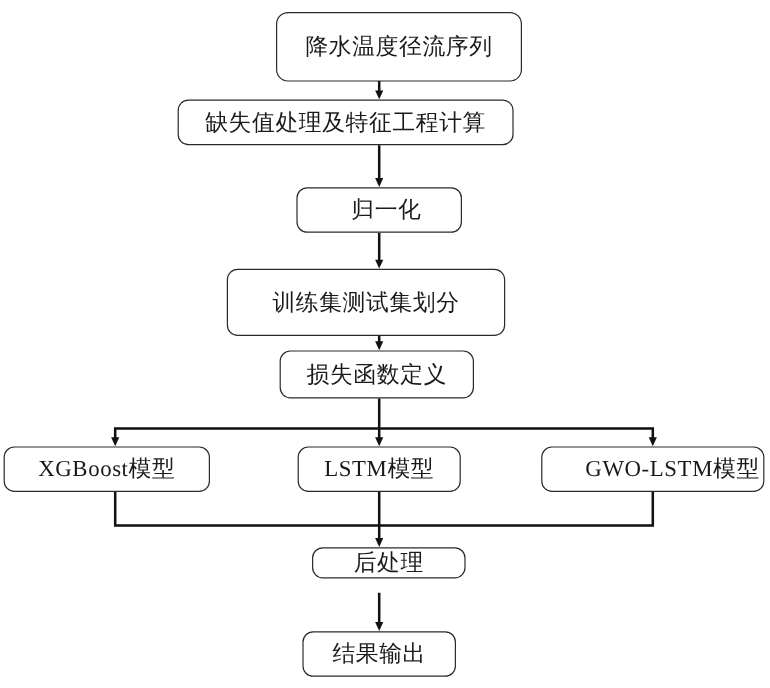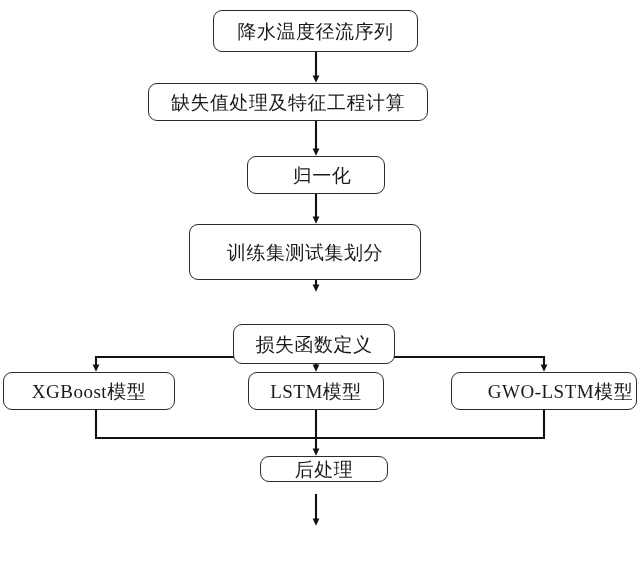--- a/index.html
+++ b/index.html
@@ -67,50 +67,53 @@
       <path d="M316,357 L544,357 L544,368" marker-end="url(#arrowhead)"></path>
 
       <path d="M96,410 L96,438 L316,438"></path>
       <path d="M544,410 L544,438 L316,438"></path>
       <line x1="316" y1="410" x2="316" y2="452" marker-end="url(#arrowhead)"></line>
 
       <line x1="316" y1="494" x2="316" y2="522" marker-end="url(#arrowhead)"></line>
     </g>
   </svg>
 
-  <div class="node n-wide" style="left:213px; top:10px; width:205px; height:42px;">
+  <div class="node n-wide" style="left:230px; top:10px; width:205px; height:58px;border-radius:10px;">
     <span>降水温度径流序列</span>
   </div>
 
   <div class="node n-wide" style="left:148px; top:83px; width:280px; height:38px;">
     <span>缺失值处理及特征工程计算</span>
   </div>
 
   <div class="node n-norm" style="left:247px; top:156px; width:138px; height:38px;padding-left:12px;">
     <span>归一化</span>
   </div>
 
   <div class="node n-wide" style="left:189px; top:224px; width:232px; height:56px;">
     <span>训练集测试集划分</span>
   </div>
 
-  <div class="node n-wide" style="left:233px; top:292px; width:162px; height:40px;margin-top:32px;">
+  <div class="node n-wide" style="left:233px; top:292px; width:162px; height:40px;">
     <span>损失函数定义</span>
   </div>
 
   <div class="node n-norm" style="left:248px; top:372px; width:136px; height:38px;">
     <span>LSTM模型</span>
   </div>
 
   <div class="node n-norm" style="left:3px; top:372px; width:172px; height:38px;">
     <span>XGBoost模型</span>
   </div>
 
   <div class="node n-norm" style="left:451px; top:372px; width:186px; height:38px;padding-left:33px;">
     <span>GWO-LSTM模型</span>
   </div>
 
   <div class="node n-norm" style="left:260px; top:456px; width:128px; height:26px;">
     <span>后处理</span>
   </div>
 
+  <div class="node n-norm" style="left:252px; top:526px; width:128px; height:38px;">
+    <span>结果输出</span>
+  </div>
 
 </div>
 
 </body></html>

